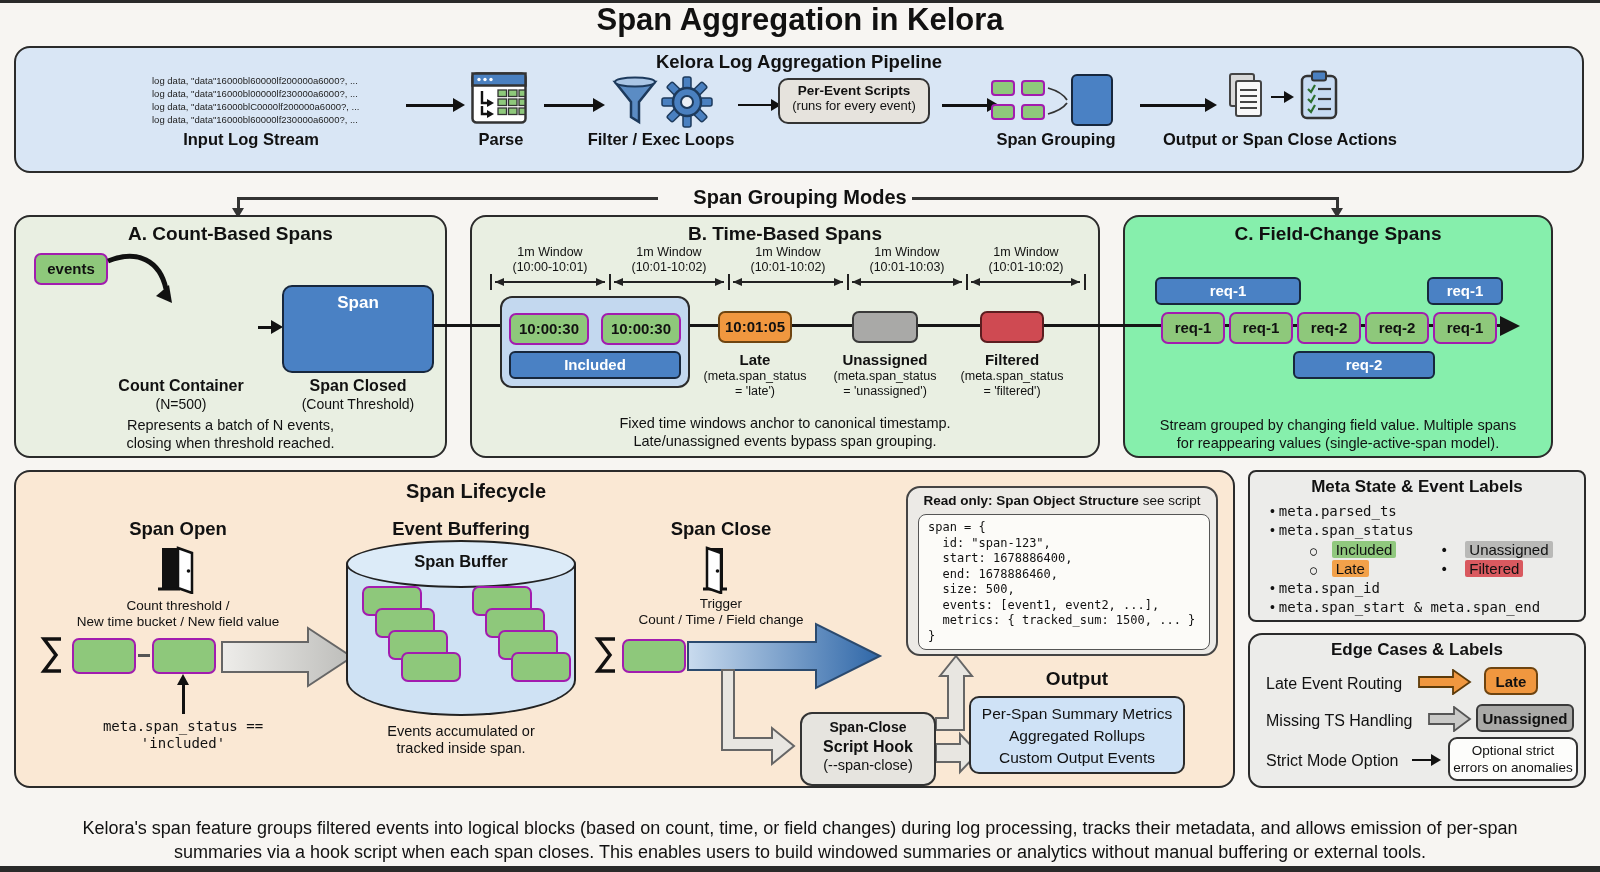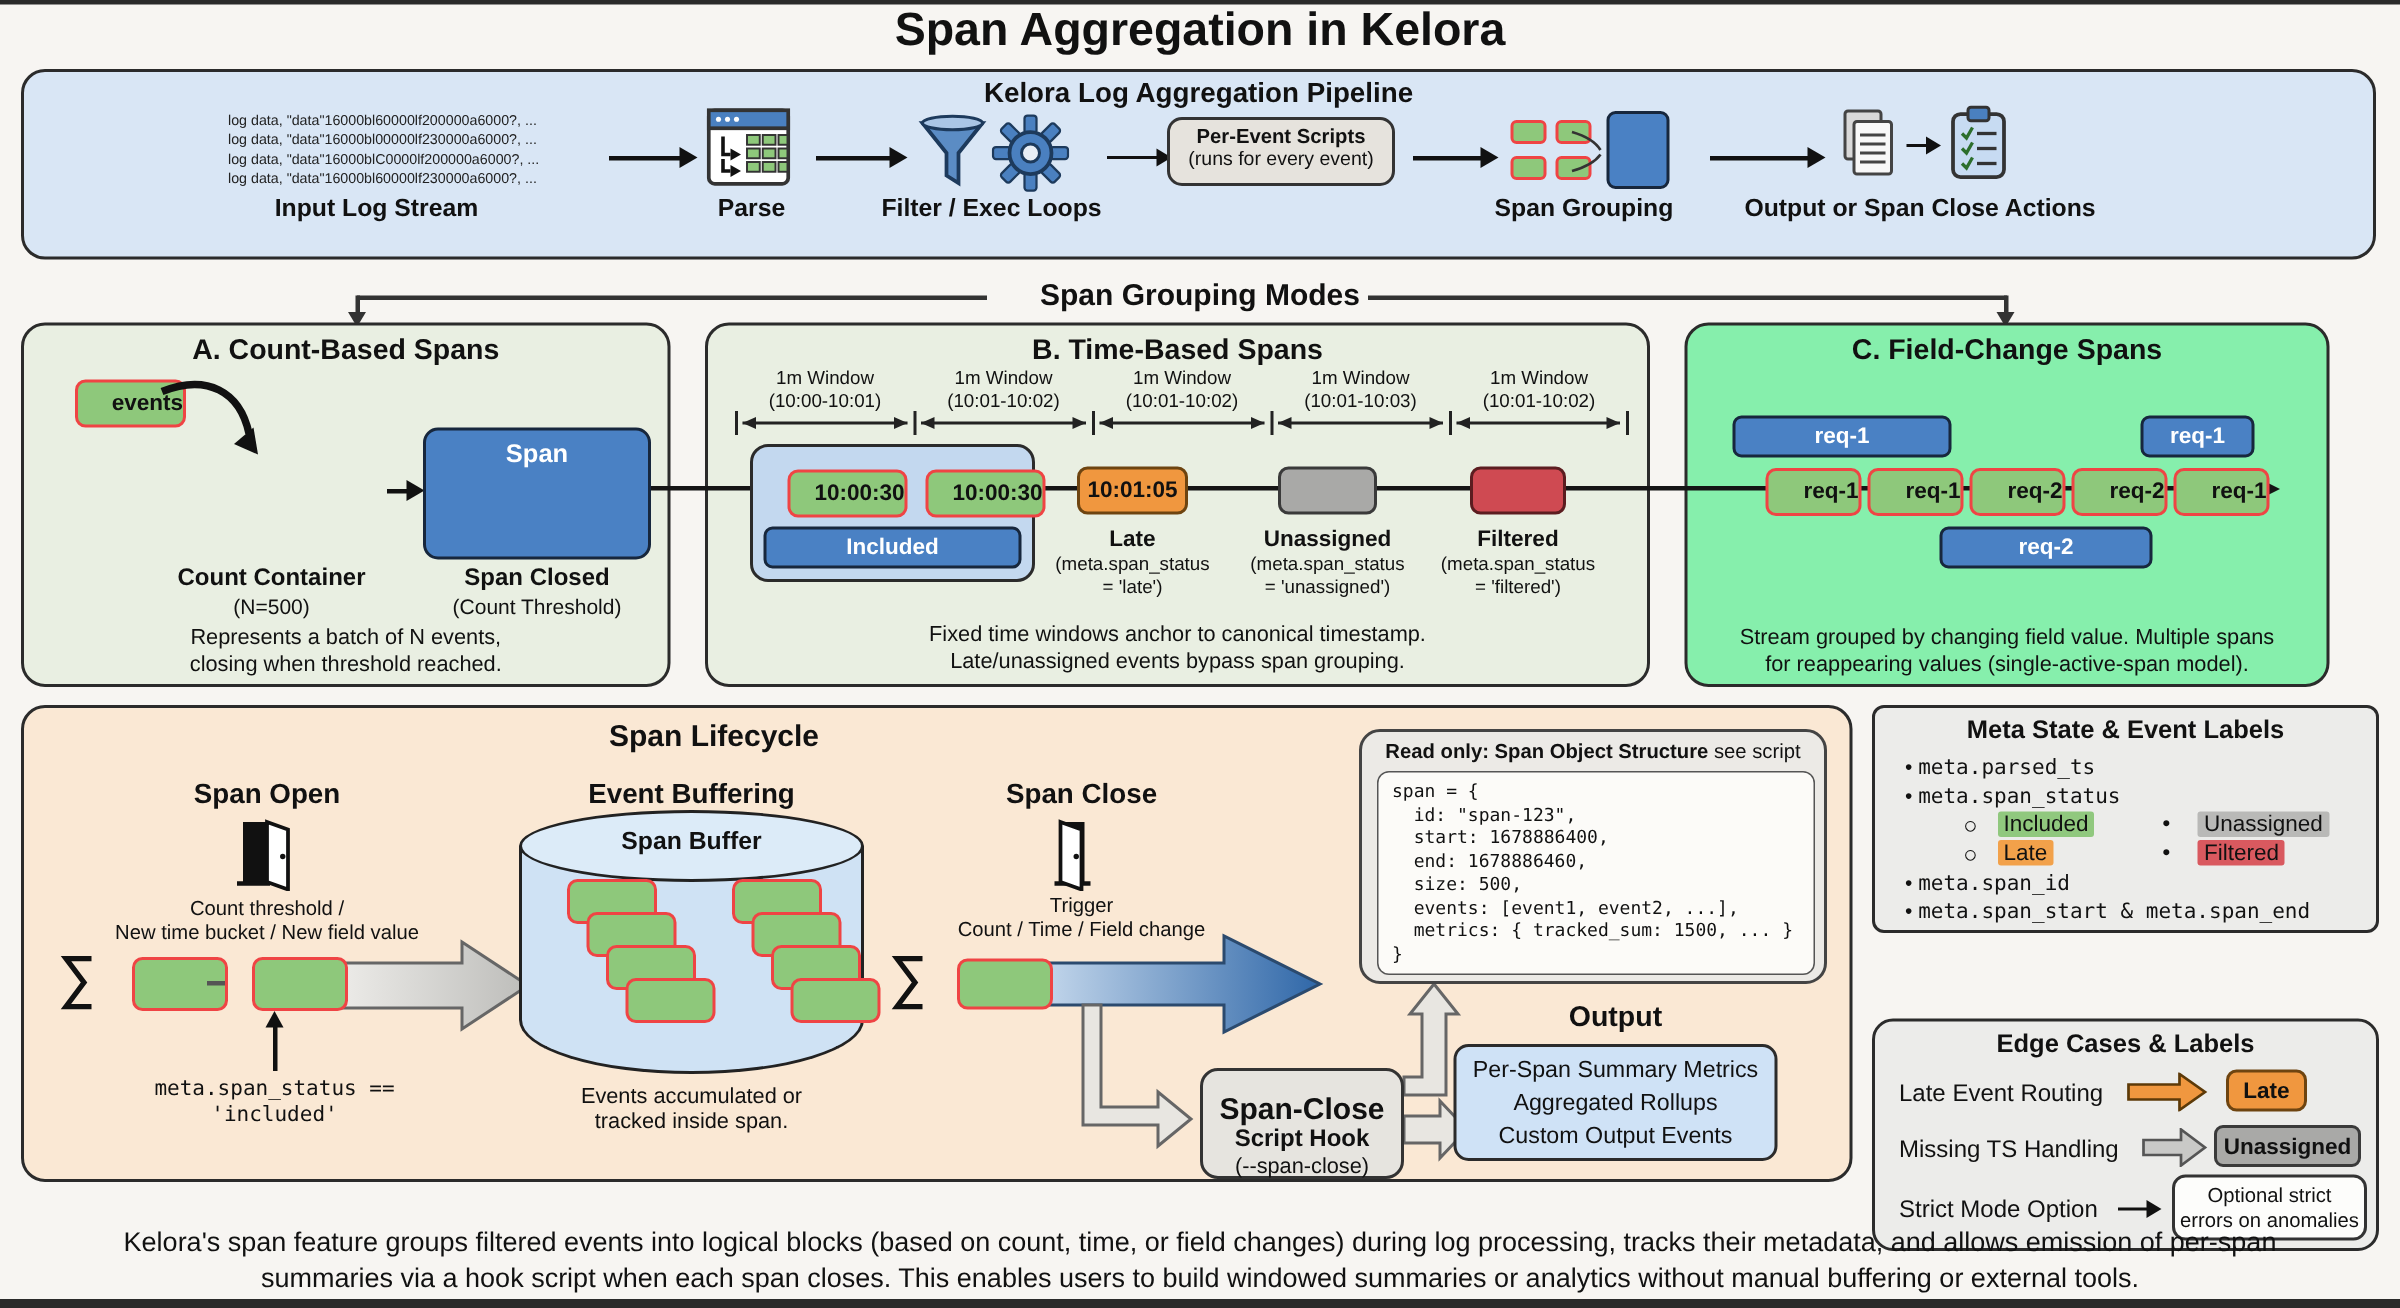--- a/index.html
+++ b/index.html
@@ -3,21 +3,21 @@
 <meta charset="utf-8">
 <style>
   html,body{margin:0;padding:0;background:#f7f5f2;font-family:"Liberation Sans",sans-serif;color:#111;}
   #stage{position:relative;width:1600px;height:872px;background:#f7f5f2;overflow:hidden;}
   .abs{position:absolute;}
   .ctr{text-align:center;}
   .bold{font-weight:bold;}
   .mono{font-family:"DejaVu Sans Mono",monospace;}
   .panel{position:absolute;border:2.5px solid #2b2b2b;border-radius:16px;box-sizing:border-box;}
   .ptitle{position:absolute;left:0;width:100%;text-align:center;font-weight:bold;}
-  .gbox{position:absolute;background:#8ec87b;border:2px solid #ef4444;border-radius:7px;box-sizing:border-box;text-align:right;font-weight:bold;margin-left:16px;}
+  .gbox{position:absolute;background:#8ec87b;border:2px solid #a21caf;border-radius:7px;box-sizing:border-box;text-align:center;font-weight:bold;}
   .bbar{position:absolute;background:#4a81c4;border:2px solid #17273d;border-radius:6px;box-sizing:border-box;color:#fff;font-weight:bold;text-align:center;}
   .graybox{position:absolute;background:#a9a9a7;border:2px solid #3a3a3a;border-radius:7px;box-sizing:border-box;}
   .redbox{position:absolute;background:#cf4a52;border:2px solid #5c1d20;border-radius:7px;box-sizing:border-box;}
   .orangebox{position:absolute;background:#f0973f;border:2px solid #6e4410;border-radius:7px;box-sizing:border-box;text-align:center;font-weight:bold;}
   .parrow{position:absolute;height:3px;background:#111;}
   .parrow::after{content:'';position:absolute;right:-11px;top:-6px;border-left:12px solid #111;border-top:7.5px solid transparent;border-bottom:7.5px solid transparent;}
   .parrow.thin{height:2px;}
   .parrow.thin::after{right:-9px;top:-5px;border-left:10px solid #111;border-top:6px solid transparent;border-bottom:6px solid transparent;}
   .hline{position:absolute;height:2.5px;background:#333;}
   .vline{position:absolute;width:2.5px;background:#333;}
@@ -349,21 +349,21 @@
     <div class="abs ctr" style="left:555px;top:124px;width:300px;font-size:13.5px;">Trigger</div>
     <div class="abs ctr" style="left:555px;top:140px;width:300px;font-size:13.5px;">Count / Time / Field change</div>
     <span class="abs" style="left:578px;top:164px;">
       <svg width="24" height="38" viewBox="0 0 24 38">
           <path d="M21,3 H4 L16,19 L4,35 H21" fill="none" stroke="#111" stroke-width="3.5"></path>
         </svg>
     </span>
     <div class="gbox" style="left:606px;top:167px;width:64px;height:34px;"></div>
 
     <div class="abs ctr" style="left:784px;top:240px;width:136px;height:74px;background:#e6e4df;border:2.5px solid #333;border-radius:12px;box-sizing:border-box;padding-top:4px;">
-      <div class="bold" style="font-size:20px;line-height:19px;margin-top:13px;">Span-Close</div>
+      <div class="bold" style="font-size:14px;line-height:19px;">Span-Close</div>
       <div class="bold" style="font-size:16px;line-height:19px;">Script Hook</div>
       <div style="font-size:14.5px;line-height:18px;">(--span-close)</div>
     </div>
 
     <div class="abs" style="left:890px;top:14px;width:312px;height:170px;background:#eceae6;border:2.5px solid #444;border-radius:14px;box-sizing:border-box;">
       <div class="abs ctr" style="left:0;top:5px;width:100%;font-size:13.5px;">
         <span class="bold">Read only: Span Object Structure</span><span> see script</span>
       </div>
       <div class="abs" style="left:10px;top:26px;width:292px;height:136px;background:#fcfbf8;border:1.5px solid #555;border-radius:8px;box-sizing:border-box;padding:5px 9px;">
         <div class="codeline">span = {</div>
@@ -390,21 +390,21 @@
     <div class="mrow bull" style="left:20px;top:31px;"><span>meta.parsed_ts</span></div>
     <div class="mrow bull" style="left:20px;top:50px;"><span>meta.span_status</span></div>
     <div class="mrow subbull-o" style="left:60px;top:69px;"><span class="chip" style="background:#90c87e;">Included</span></div>
     <div class="mrow subbull-f" style="left:190px;top:69px;"><span class="chip" style="background:#b9b9b7;">Unassigned</span></div>
     <div class="mrow subbull-o" style="left:60px;top:88px;"><span class="chip" style="background:#f2a14a;">Late</span></div>
     <div class="mrow subbull-f" style="left:190px;top:88px;"><span class="chip" style="background:#d9595f;">Filtered</span></div>
     <div class="mrow bull" style="left:20px;top:108px;"><span>meta.span_id</span></div>
     <div class="mrow bull" style="left:20px;top:127px;"><span>meta.span_start &amp; meta.span_end</span></div>
   </div>
 
-  <div class="panel" style="left:1248px;top:633px;width:338px;height:155px;background:#ececea;border-radius:14px;margin-top:46px;">
+  <div class="panel" style="left:1248px;top:633px;width:338px;height:155px;background:#ececea;border-radius:14px;">
     <div class="ptitle" style="top:5px;font-size:17px;">Edge Cases &amp; Labels</div>
 
     <div class="abs" style="left:16px;top:40px;font-size:16px;">Late Event Routing</div>
     <span class="abs" style="left:168px;top:34px;">
       <svg width="54" height="26" viewBox="0 0 54 26">
           <polygon points="1,8 35,8 35,1 52,13 35,25 35,18 1,18" fill="#f0973f" stroke="#5d3a08" stroke-width="1.8"></polygon>
         </svg>
     </span>
     <div class="orangebox" style="left:234px;top:32px;width:54px;height:28px;font-size:15px;line-height:25px;">
       <span>Late</span>

